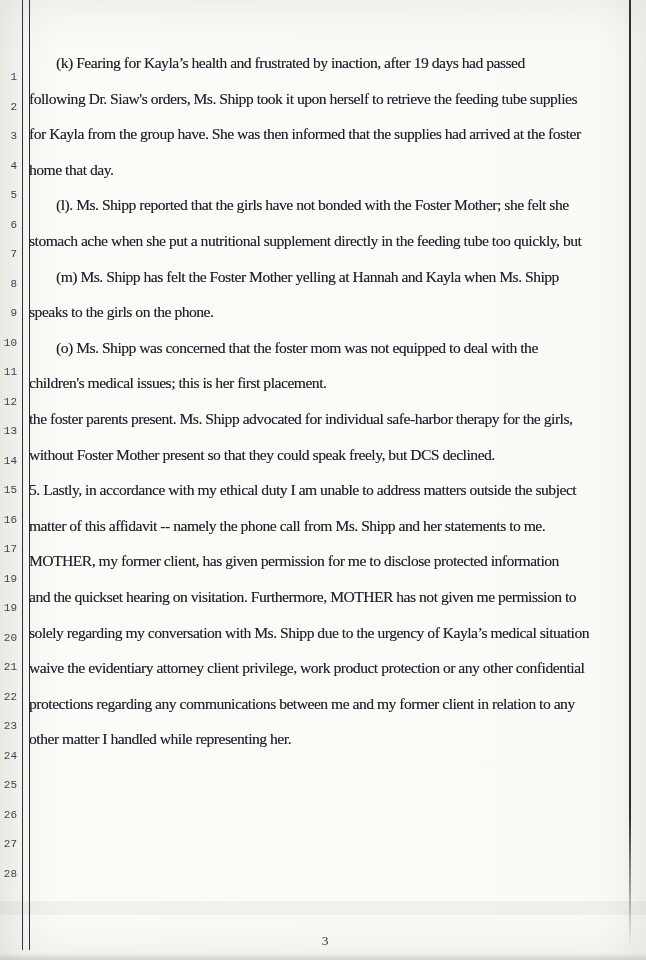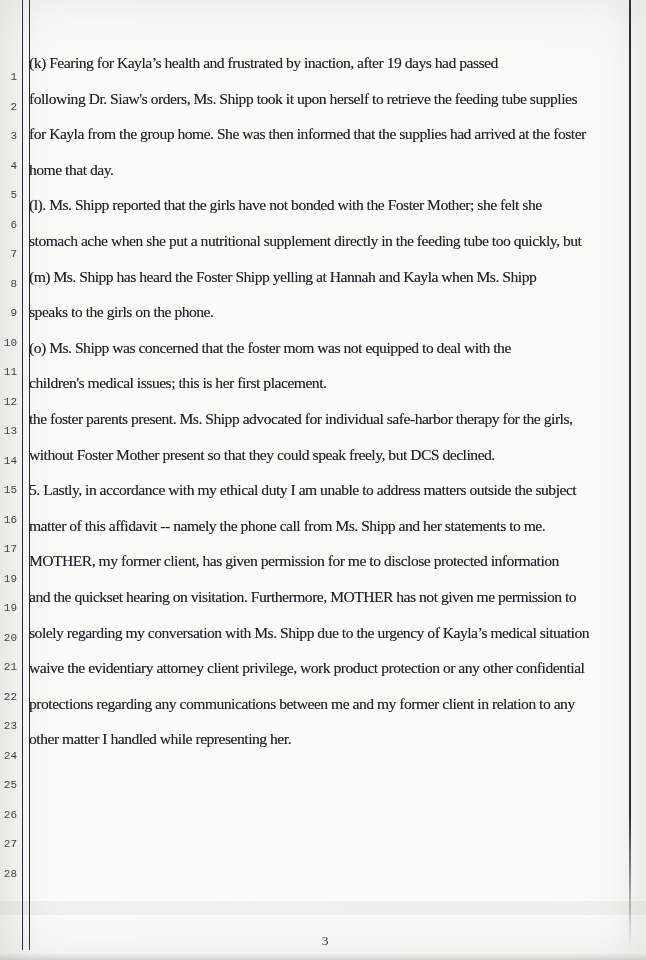--- a/index.html
+++ b/index.html
@@ -52,21 +52,21 @@
     position: absolute;
     left: 29px;
     top: 45px;
     width: 601px;
     color: #20212c;
     font-size: 15.5px;
     letter-spacing: -0.45px;
     text-shadow: 0.2px 0.2px 0.4px rgba(25, 26, 38, 0.45);
   }
   .text-line { height: 35.6px; line-height: 35.6px; white-space: nowrap; }
-  .text-line.indent { }
+  .text-line.indent { padding-left: 27px; }
   .page-number {
     position: absolute;
     left: 0;
     top: 933px;
     width: 650px;
     text-align: center;
     font-size: 13.5px;
     color: #2b2c34;
   }
   .scan-band {
@@ -118,25 +118,25 @@
       <div class="line-number">25</div>
       <div class="line-number">26</div>
       <div class="line-number">27</div>
       <div class="line-number">28</div>
     </div>
   <div class="double-rule"></div>
   <div class="right-rule"></div>
   <div class="doc-text">
       <div class="text-line indent">(k) Fearing for Kayla’s health and frustrated by inaction, after 19 days had passed</div>
       <div class="text-line">following Dr. Siaw's orders, Ms. Shipp took it upon herself to retrieve the feeding tube supplies</div>
-      <div class="text-line">for Kayla from the group home. She was then informed that the supplies had arrived at the foster</div>
+      <div class="text-line">for Kayla from the group have. She was then informed that the supplies had arrived at the foster</div>
       <div class="text-line">home that day.</div>
       <div class="text-line indent">(l). Ms. Shipp reported that the girls have not bonded with the Foster Mother; she felt she</div>
       <div class="text-line">stomach ache when she put a nutritional supplement directly in the feeding tube too quickly, but</div>
-      <div class="text-line indent">(m) Ms. Shipp has heard the Foster Shipp yelling at Hannah and Kayla when Ms. Shipp</div>
+      <div class="text-line indent">(m) Ms. Shipp has felt the Foster Mother yelling at Hannah and Kayla when Ms. Shipp</div>
       <div class="text-line">speaks to the girls on the phone.</div>
       <div class="text-line indent">(o) Ms. Shipp was concerned that the foster mom was not equipped to deal with the</div>
       <div class="text-line">children's medical issues; this is her first placement.</div>
       <div class="text-line">the foster parents present. Ms. Shipp advocated for individual safe-harbor therapy for the girls,</div>
       <div class="text-line">without Foster Mother present so that they could speak freely, but DCS declined.</div>
       <div class="text-line">5. Lastly, in accordance with my ethical duty I am unable to address matters outside the subject</div>
       <div class="text-line">matter of this affidavit -- namely the phone call from Ms. Shipp and her statements to me.</div>
       <div class="text-line">MOTHER, my former client, has given permission for me to disclose protected information</div>
       <div class="text-line">and the quickset hearing on visitation. Furthermore, MOTHER has not given me permission to</div>
       <div class="text-line">solely regarding my conversation with Ms. Shipp due to the urgency of Kayla’s medical situation</div>

